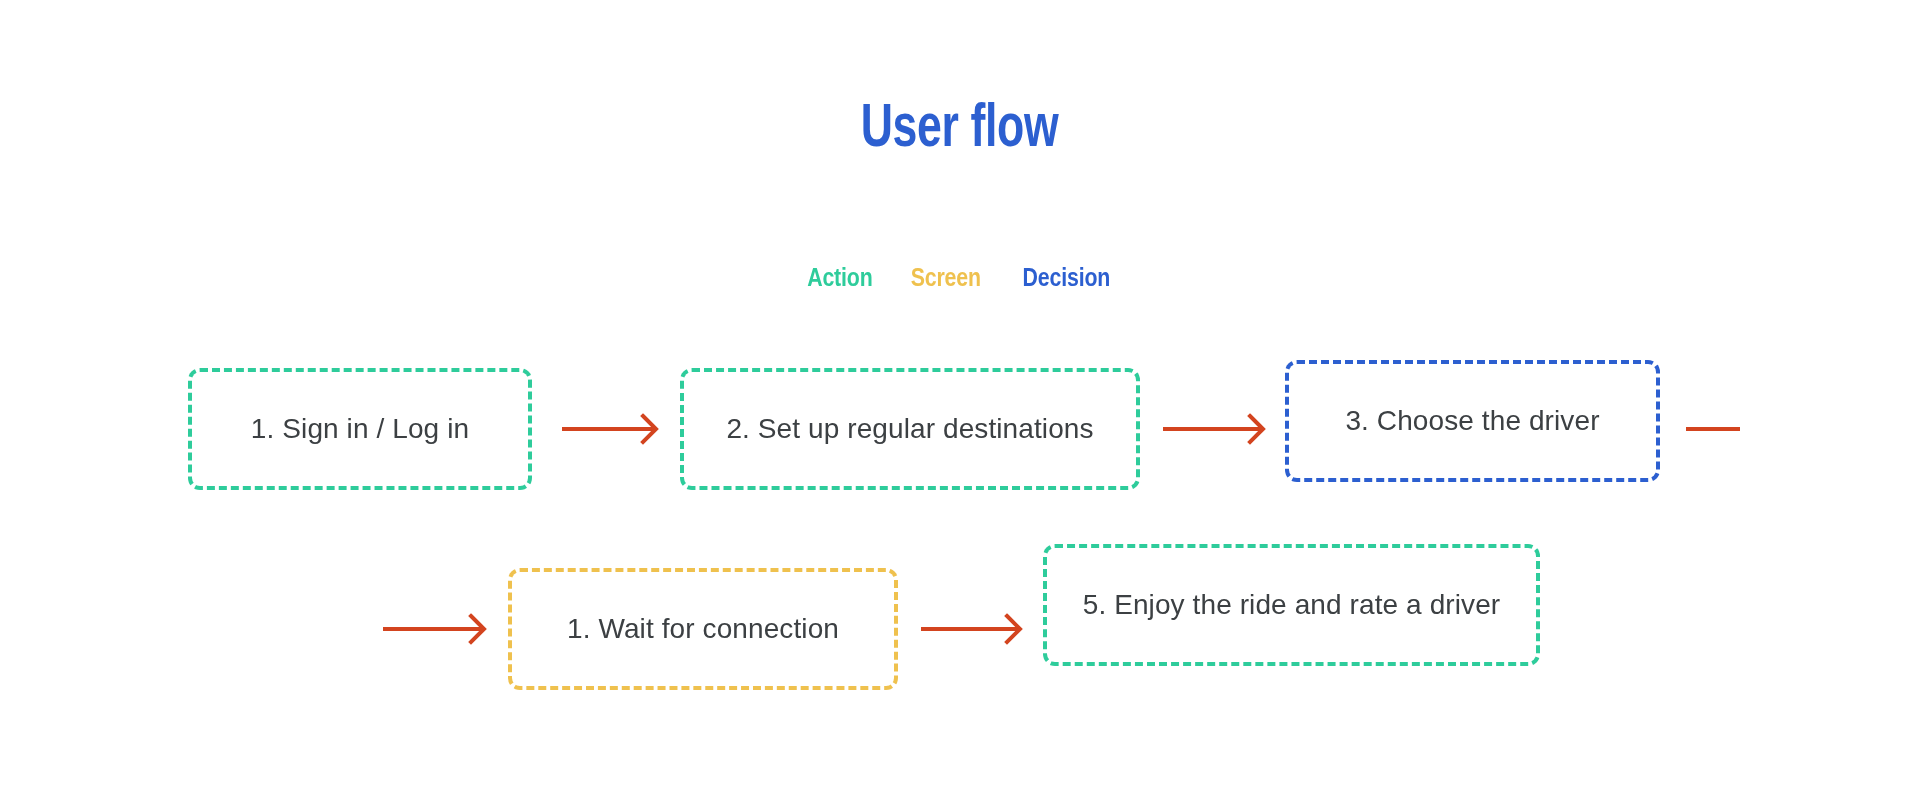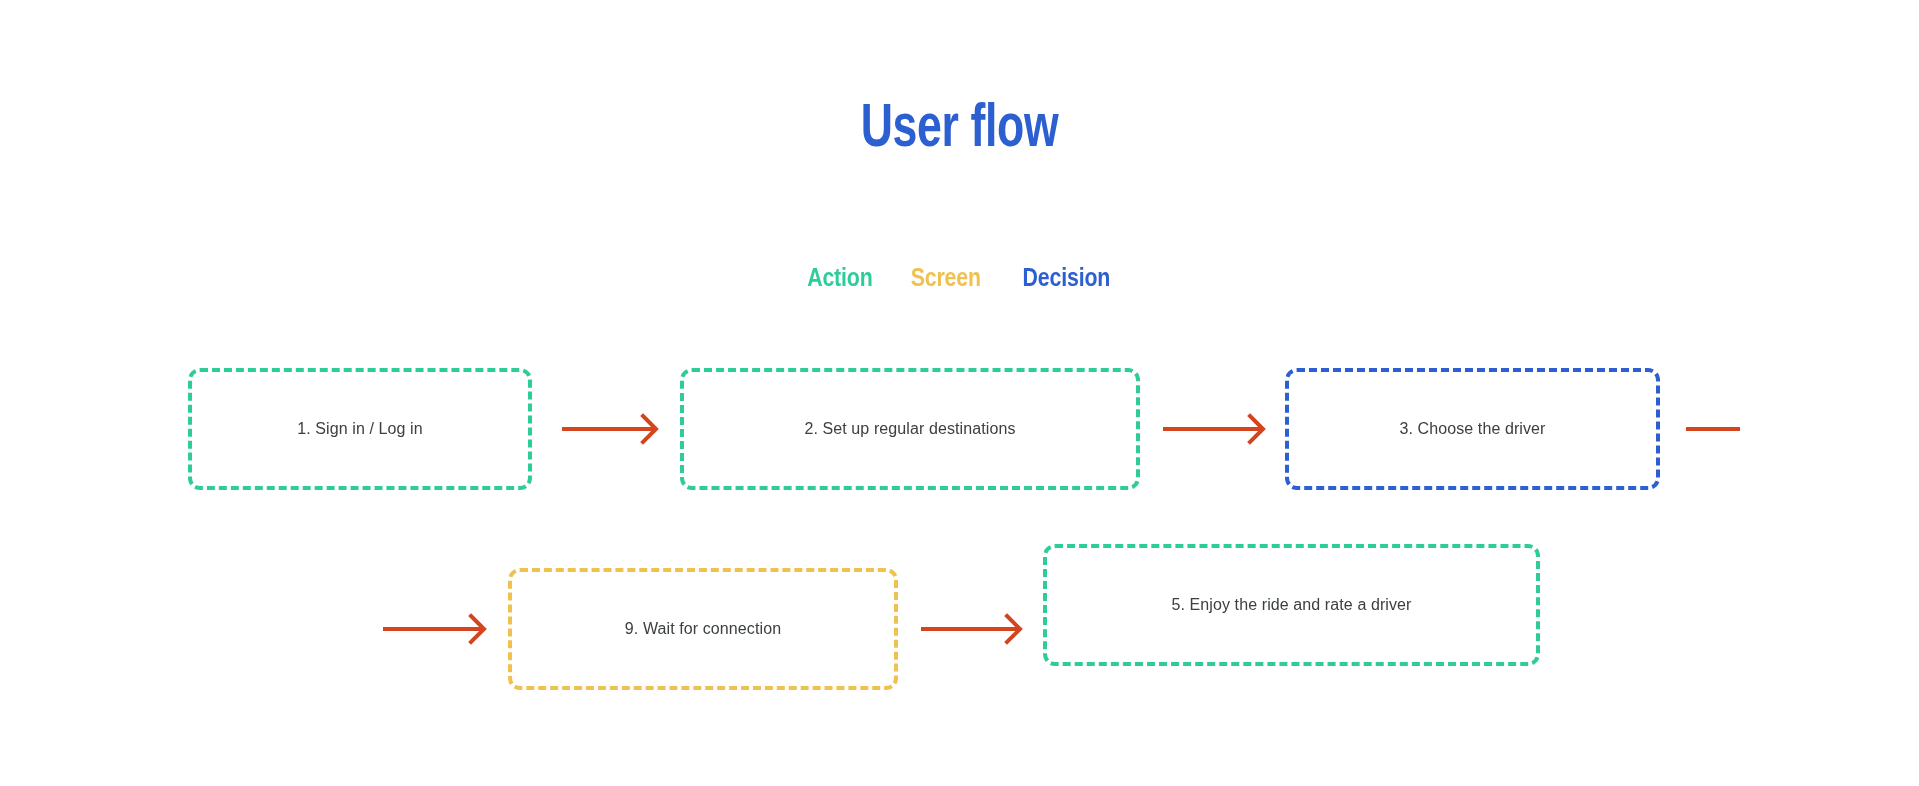--- a/index.html
+++ b/index.html
@@ -70,21 +70,21 @@
     border-style: dashed;
     border-width: 4px;
     border-radius: 12px;
     background: #ffffff;
     display: flex;
     align-items: center;
     justify-content: center;
   }
   .node-label {
     font-family: "Liberation Sans", "DejaVu Sans", sans-serif;
-    font-size: 16px;
+    font-size: 28px;
     line-height: 26px;
     font-weight: 400;
     color: #3c4043;
     letter-spacing: 0.1px;
     white-space: nowrap;
   }
 
   
   .arrow {
     position: absolute;
@@ -105,25 +105,25 @@
     <span class="legend-item" style="color: rgb(44, 95, 208);">Decision</span>
   </div>
 
   <div id="nodes-layer">
       <div class="node" style="left: 188px; top: 368px; width: 344px; height: 122px; border-color: rgb(46, 204, 155);">
         <span class="node-label" style="color: rgb(60, 64, 67);">1.  Sign in / Log in</span>
       </div>
       <div class="node" style="left: 680px; top: 368px; width: 460px; height: 122px; border-color: rgb(46, 204, 155);">
         <span class="node-label" style="color: rgb(60, 64, 67);">2.  Set up regular destinations</span>
       </div>
-      <div class="node" style="left: 1285px; top: 368px; width: 375px; height: 122px; border-color: rgb(44, 95, 208);">
+      <div class="node" style="left: 1285px; top: 360px; width: 375px; height: 122px; border-color: rgb(44, 95, 208);">
         <span class="node-label" style="color: rgb(60, 64, 67);">3.  Choose the driver</span>
       </div>
       <div class="node" style="left: 508px; top: 568px; width: 390px; height: 122px; border-color: rgb(239, 193, 78);">
-        <span class="node-label" style="color: rgb(60, 64, 67);">9.  Wait for connection</span>
+        <span class="node-label" style="color: rgb(60, 64, 67);">1.  Wait for connection</span>
       </div>
       <div class="node" style="left: 1043px; top: 544px; width: 497px; height: 122px; border-color: rgb(46, 204, 155);">
         <span class="node-label" style="color: rgb(60, 64, 67);">5.  Enjoy the ride and rate a driver</span>
       </div>
     </div>
   <div id="arrows-layer">
       <div class="arrow" style="left: 548px; top: 415px; width: 122px; height: 28px;">
         <svg width="122" height="28" viewBox="0 0 122 28">
           <line x1="14" y1="14" x2="106" y2="14" stroke="#d3441f" stroke-width="4" stroke-linecap="butt"></line>
           <polyline points="95,1 108,14 95,27" fill="none" stroke="#d3441f" stroke-width="4" stroke-linecap="square" stroke-linejoin="miter"></polyline>

